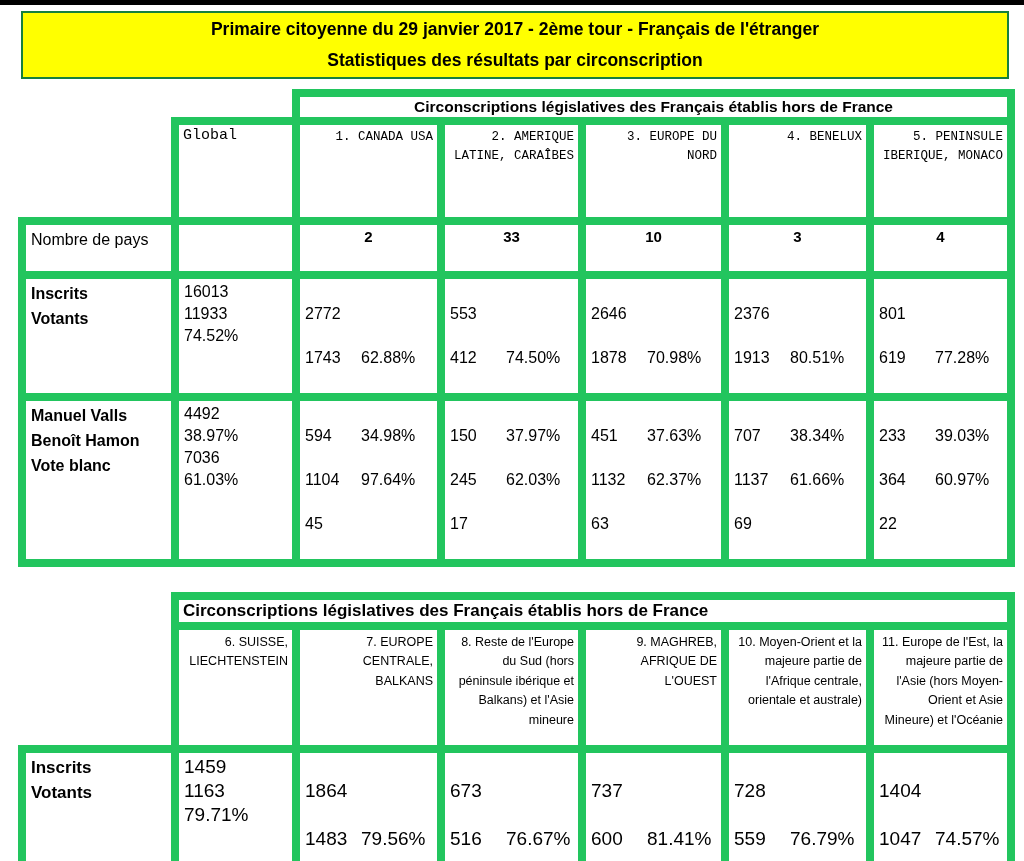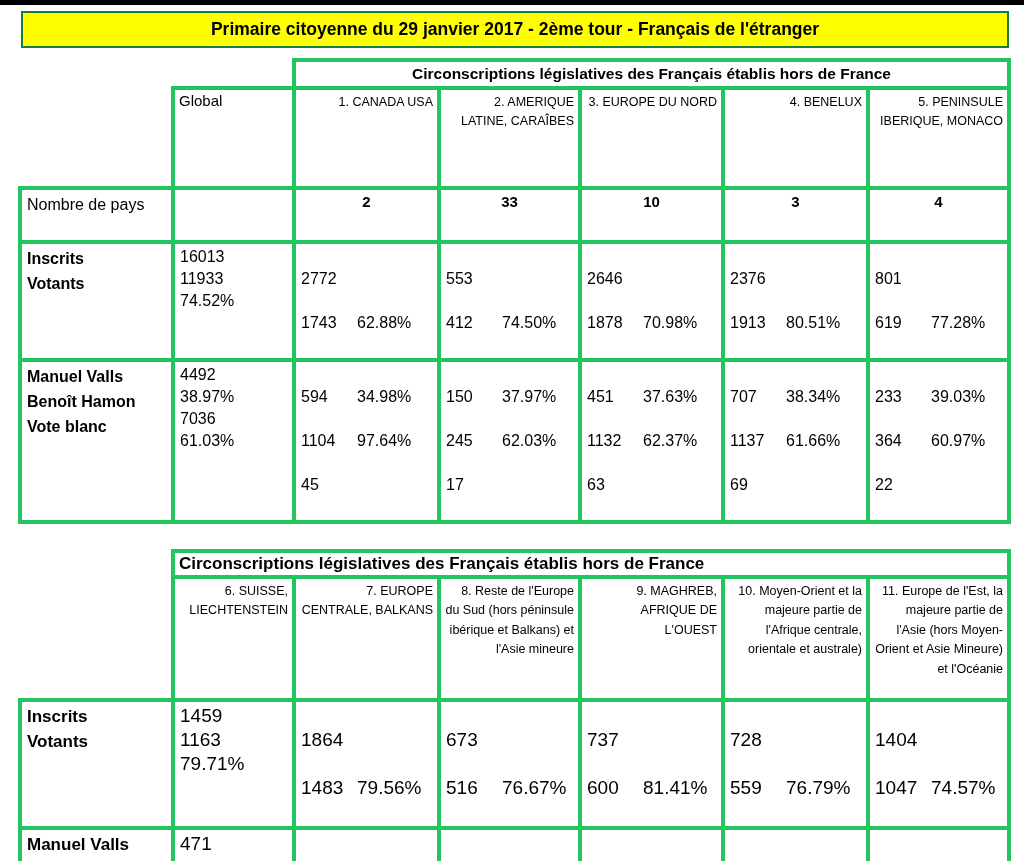--- a/index.html
+++ b/index.html
@@ -7,54 +7,55 @@
     width:1024px; height:861px; background:#ffffff; color:#000000;
     font-family:"Liberation Sans", sans-serif; overflow:hidden;
   }
   .topbar { width:1024px; height:5px; background:#000000; }
   .title-box {
     margin:6px 0 0 21px; width:984px; border:2px solid #15803d;
     text-align:center; font-weight:bold; font-size:17.5px; line-height:31px;
     padding:1px 0;
   }
   table { border-collapse:collapse; table-layout:fixed; width:989px; margin-left:18px; }
-  td, th { border:4px solid #22c55e; vertical-align:top; padding:1px 4px; overflow:hidden; }
+  td, th { border:8px solid #22c55e; vertical-align:top; padding:1px 4px; overflow:hidden; }
   .nb { border:none; }
   
   .span-head { font-size:15.5px; font-weight:bold; text-align:center; vertical-align:middle; }
   .span-head2 { font-size:17px; font-weight:bold; text-align:left; vertical-align:middle; padding-left:4px; }
   .global { font-size:15px; font-weight:normal; text-align:left; padding-top:2px; }
   .circ { font-size:12.5px; font-weight:normal; text-align:right; line-height:1.55; padding-top:3px; }
   
   .lbl { font-size:16px; white-space:pre-line; padding-left:5px; padding-top:2px; }
   .bold { font-weight:bold; }
   .t1 .lbl { line-height:25px; }
   .t2 .lbl { font-size:17px; line-height:25px; }
   .plain { font-weight:normal; }
   
   .pays { font-size:15px; font-weight:bold; text-align:center; padding-top:2px; line-height:20px; }
   .data { font-size:16px; line-height:22px; padding:2px 3px 2px 5px; white-space:pre-line; }
   .t2 .data { font-size:19px; line-height:24px; }
   .ln { white-space:nowrap; }
   .n { display:inline-block; width:56px; }
   .indent { padding-left:14px; }
   
-  .rA1 { height:28px; } .rB1 { height:100px; } .rC1 { height:54px; }
+  .rA1 { height:28px; } .rB1 { height:100px;font-family:Liberation Mono, monospace; } .rC1 { height:54px; }
   .rD1 { height:85px; } .rE1 { height:104px; }
   .rA2 { height:25px; } .rB2 { height:123px; } .rC2 { height:25px; }
   .rD2 { height:74px; } .rE2 { height:125px; }
   .gap1 { height:10px; } .gap2 { height:25px; }
 </style>
 </head>
 <body>
 
 <div class="topbar"></div>
 
 <div class="title-box" style="background:#ffff00;">
   <div>Primaire citoyenne du 29 janvier 2017 - 2ème tour - Français de l'étranger</div>
+  <div>Statistiques des résultats par circonscription</div>
 </div>
 
 <div class="gap1"></div>
 
 <table class="t1">
   <colgroup>
     <col style="width:153px">
       <col style="width:121px">
       <col style="width:145px">
     <col style="width:141px">

